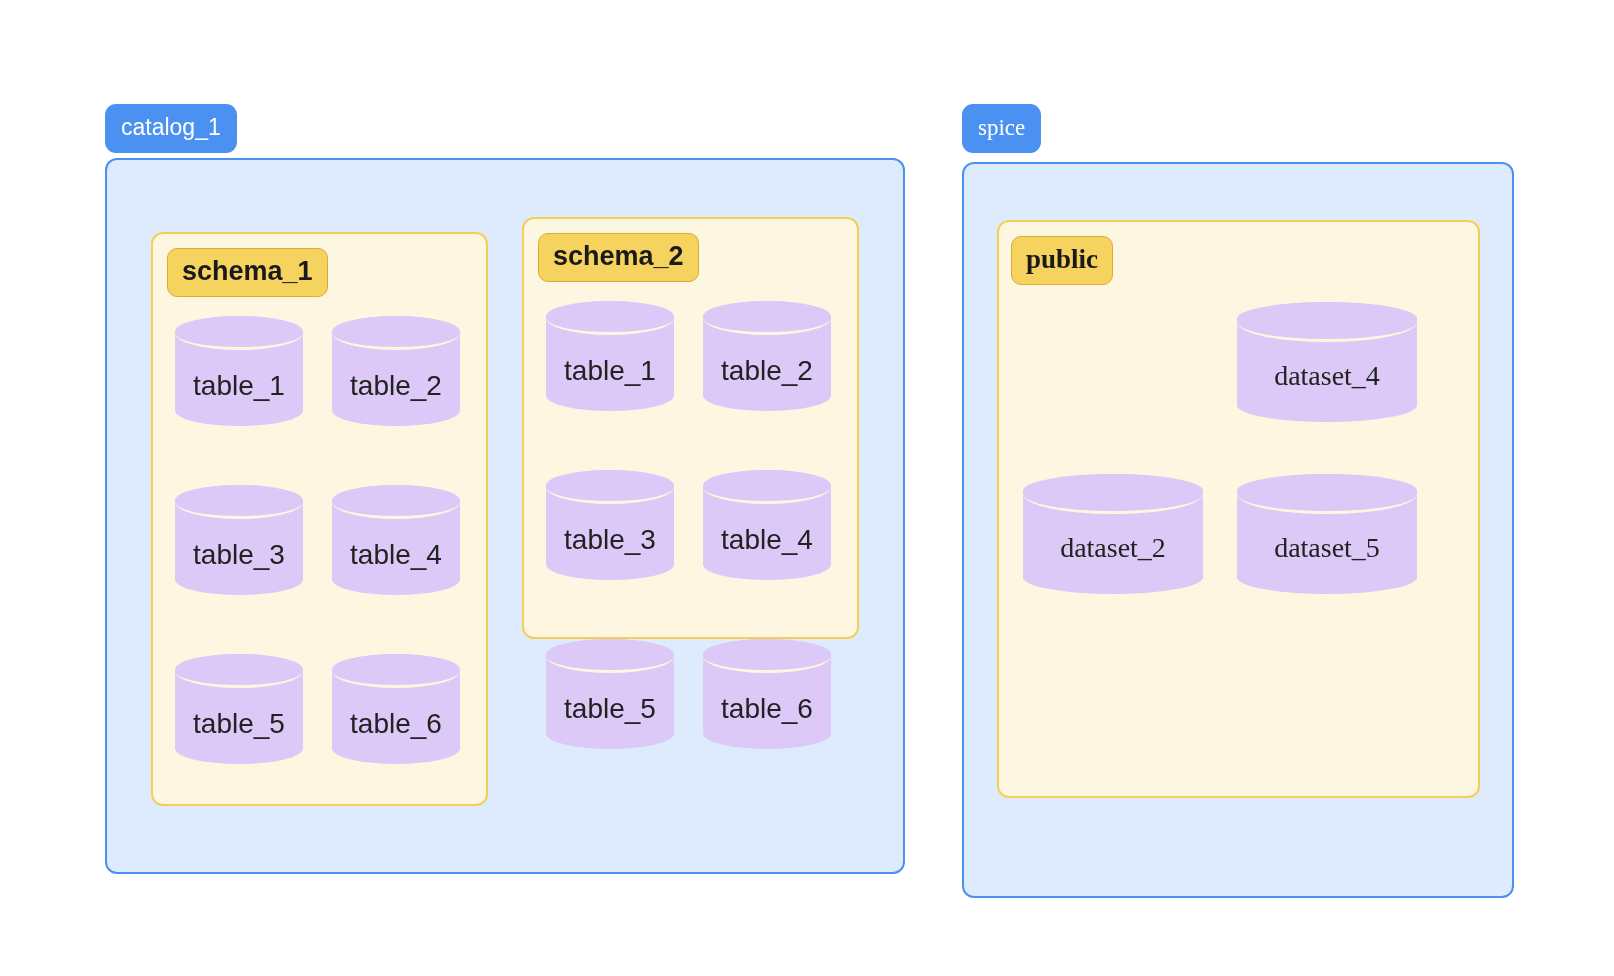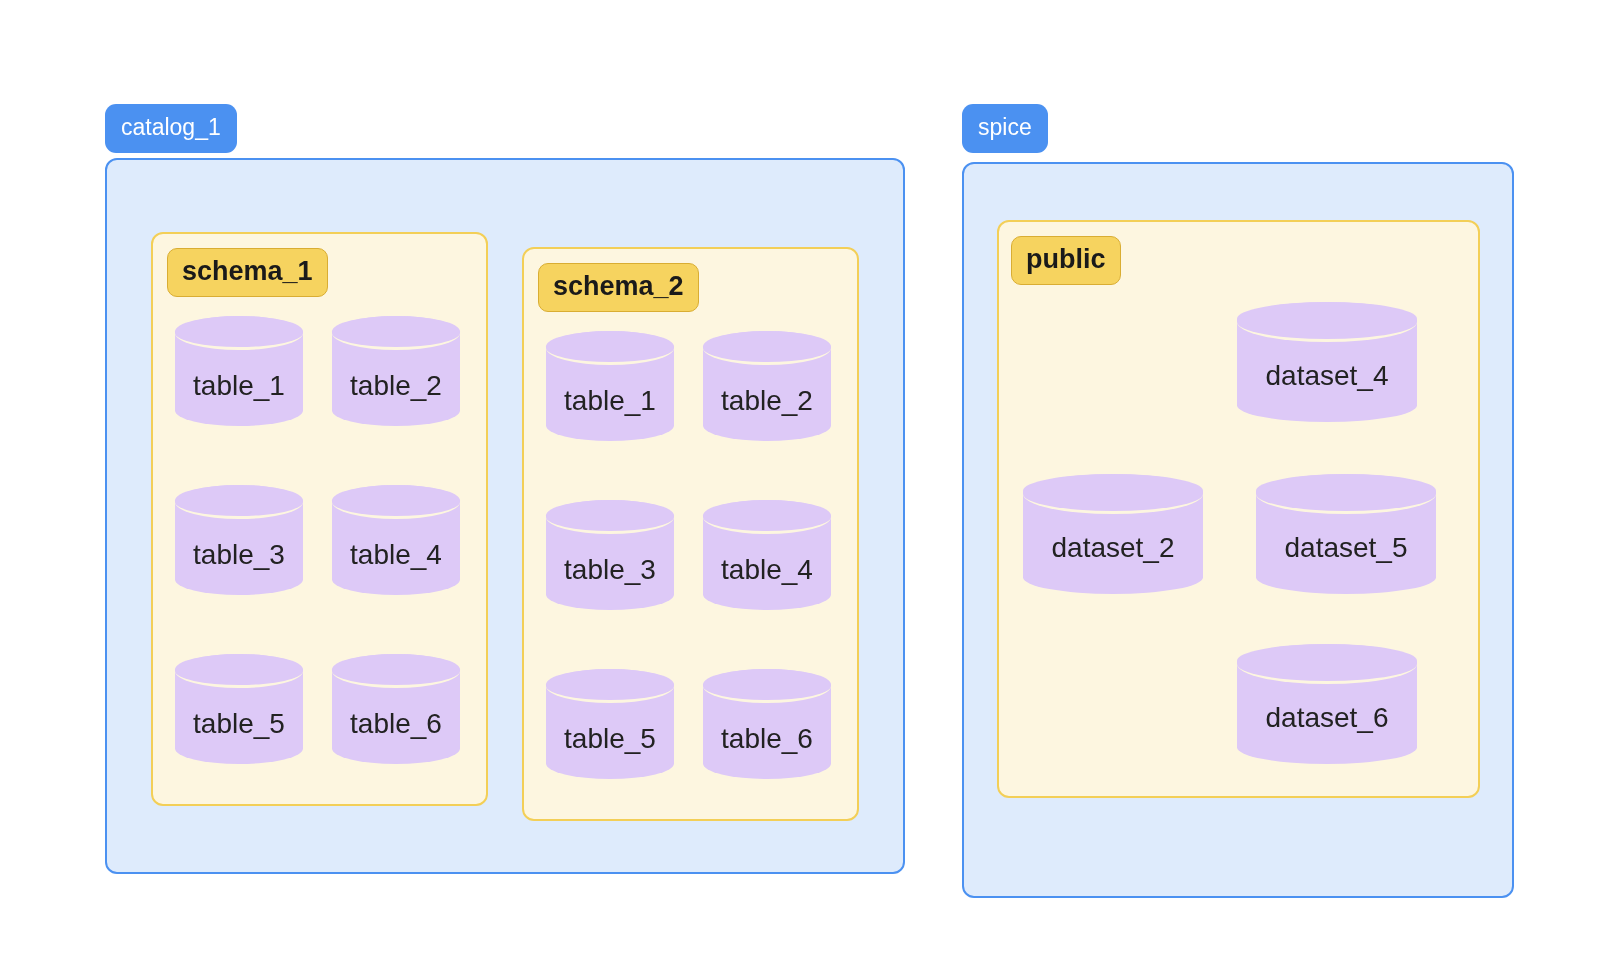--- a/index.html
+++ b/index.html
@@ -142,21 +142,21 @@
         <div class="cyl-label" style="top:56px;">table_5</div>
       </div>
 
       <div class="cyl" style="left:179px; top:420px; width:128px; height:110px;">
         <div class="cyl-body"></div>
         <div class="cyl-top" style="height:34px;"></div>
         <div class="cyl-label" style="top:56px;">table_6</div>
       </div>
     </div>
 
-    <div class="schema-box" style="left:415px; top:87px; width:337px; height:574px;">
+    <div class="schema-box" style="left:415px; top:57px; width:337px; height:422px;">
       <div class="schema-badge" style="left:14px; top:14px;">schema_2</div>
 
       <div class="cyl" style="left:22px; top:82px; width:128px; height:110px;">
         <div class="cyl-body"></div>
         <div class="cyl-top" style="height:34px;"></div>
         <div class="cyl-label" style="top:56px;">table_1</div>
       </div>
 
       <div class="cyl" style="left:179px; top:82px; width:128px; height:110px;">
         <div class="cyl-body"></div>
@@ -185,21 +185,21 @@
       <div class="cyl" style="left:179px; top:420px; width:128px; height:110px;">
         <div class="cyl-body"></div>
         <div class="cyl-top" style="height:34px;"></div>
         <div class="cyl-label" style="top:56px;">table_6</div>
       </div>
     </div>
 
   </div>
 </div>
 
-<div class="catalog-group" style="left:962px; top:104px; width:552px; height:770px;">
+<div class="catalog-group" style="left:962px; top:104px; width:552px; height:770px;font-family:Liberation Serif, serif;">
 
   <div class="catalog-badge">spice</div>
 
   <div class="catalog-panel" style="left:0px; top:58px; width:552px; height:736px;">
 
     <div class="schema-box" style="left:33px; top:56px; width:483px; height:578px;">
       <div class="schema-badge" style="left:12px; top:14px;">public</div>
 
 
       <div class="cyl" style="left:238px; top:80px; width:180px; height:120px;">
@@ -207,28 +207,23 @@
         <div class="cyl-top" style="height:40px;"></div>
         <div class="cyl-label" style="top:60px;">dataset_4</div>
       </div>
 
       <div class="cyl" style="left:24px; top:252px; width:180px; height:120px;">
         <div class="cyl-body"></div>
         <div class="cyl-top" style="height:40px;"></div>
         <div class="cyl-label" style="top:60px;">dataset_2</div>
       </div>
 
-      <div class="cyl" style="left:238px; top:252px; width:180px; height:120px;margin-left:19px;">
+      <div class="cyl" style="left:238px; top:252px; width:180px; height:120px;">
         <div class="cyl-body"></div>
         <div class="cyl-top" style="height:40px;"></div>
         <div class="cyl-label" style="top:60px;">dataset_5</div>
       </div>
 
 
-      <div class="cyl" style="left:238px; top:422px; width:180px; height:120px;">
-        <div class="cyl-body"></div>
-        <div class="cyl-top" style="height:40px;"></div>
-        <div class="cyl-label" style="top:60px;">dataset_6</div>
-      </div>
     </div>
 
   </div>
 </div>
 
 </body></html>

